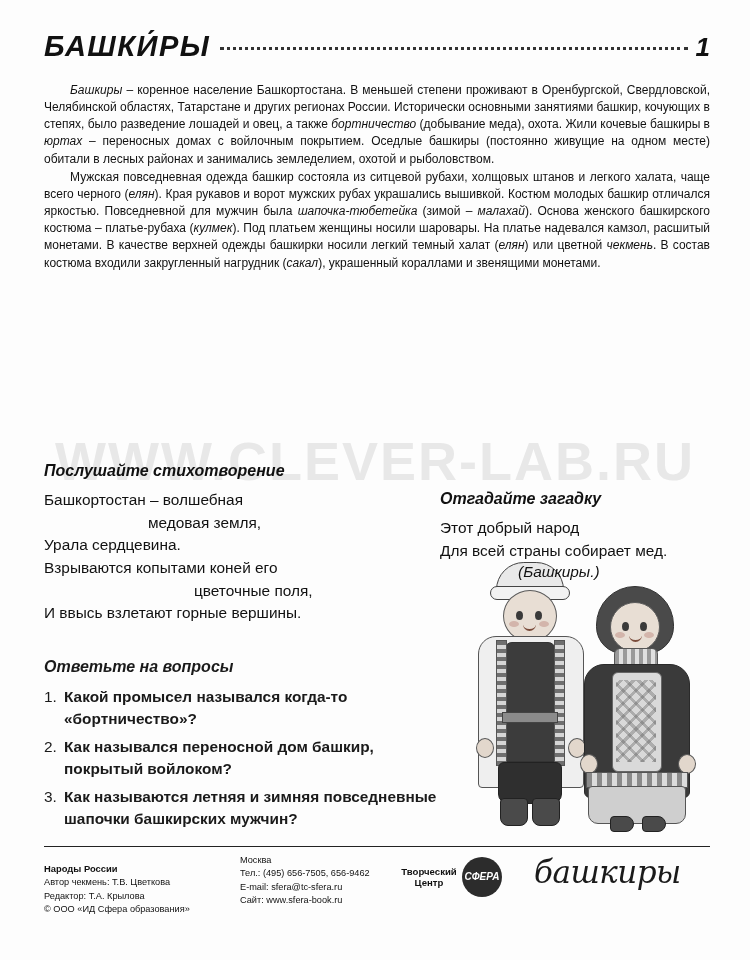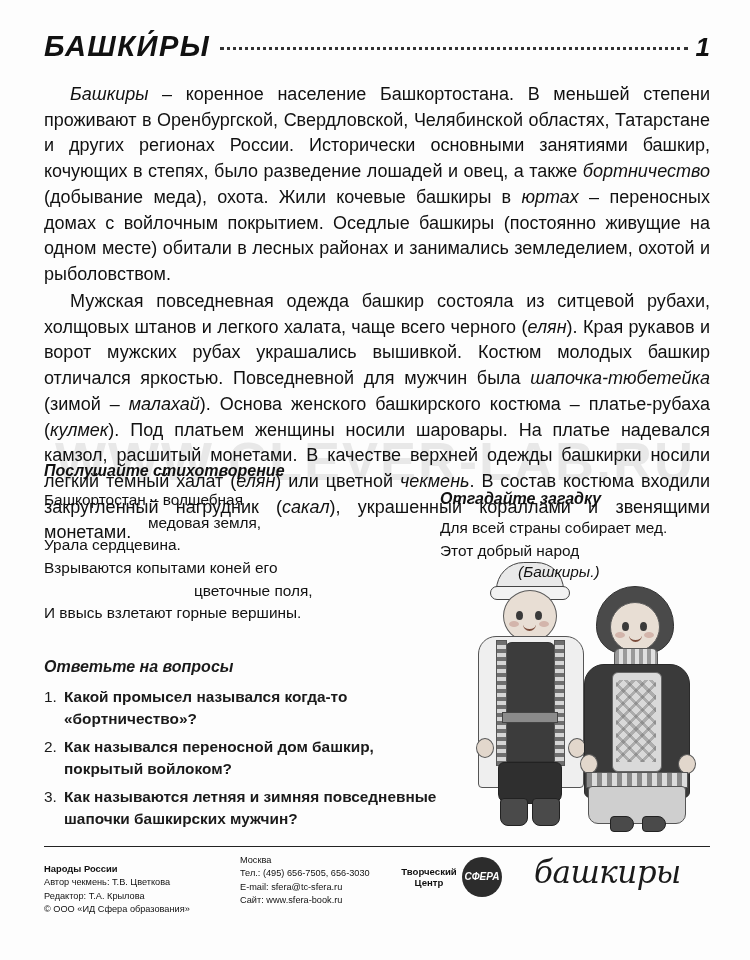--- a/index.html
+++ b/index.html
@@ -74,21 +74,21 @@
     font-weight: bold;
     color: #111;
   }
 
   
   .body-text {
     position: absolute;
     left: 44px;
     top: 82px;
     width: 666px;
-    font-size: 18px;
+    font-size: 12px;
     line-height: 1.43;
     text-align: justify;
     color: #111;
     z-index: 10;
   }
   .body-text p {
     margin: 0 0 1px 0;
     text-indent: 26px;
   }
   .i { font-style: italic; }
@@ -372,22 +372,22 @@
     <div class="poem-line">Башкортостан – волшебная</div>
     <div class="poem-line indent1">медовая земля,</div>
     <div class="poem-line">Урала сердцевина.</div>
     <div class="poem-line">Взрываются копытами коней его</div>
     <div class="poem-line indent2">цветочные поля,</div>
     <div class="poem-line">И ввысь взлетают горные вершины.</div>
   </div>
 
   <div class="riddle-block">
     <div class="sec-head">Отгадайте загадку</div>
+    <div class="riddle-line">Этот добрый народ</div>
     <div class="riddle-line">Для всей страны собирает мед.</div>
-    <div class="riddle-line">Этот добрый народ</div>
     <div class="riddle-answer">(Башкиры.)</div>
   </div>
 
   <div class="questions">
     <div class="q-head">Ответьте на вопросы</div>
     <div class="q-item">
       <span class="q-num">1.</span>
       <span class="q-text">Какой промысел назывался когда-то «бортничество»?</span>
     </div>
     <div class="q-item">
@@ -449,21 +449,21 @@
   <div class="footer-rule"></div>
   <div class="footer">
     <div class="f-col1">
       <div><b>Народы России</b></div>
       <div>Автор чекмень: Т.В. Цветкова</div>
       <div>Редактор: Т.А. Крылова</div>
       <div>© ООО «ИД Сфера образования»</div>
     </div>
     <div class="f-col2">
       <div>Москва</div>
-      <div>Тел.: (495) 656-7505, 656-3030</div>
+      <div>Тел.: (495) 656-7505, 656-9462</div>
       <div>E-mail: sfera@tc-sfera.ru</div>
       <div>Сайт: www.sfera-book.ru</div>
     </div>
     <div class="logo-box">
       <div class="logo-text">
         <div>Творческий</div>
         <div>Центр</div>
       </div>
       <div class="logo-circ">СФЕРА</div>
     </div>

